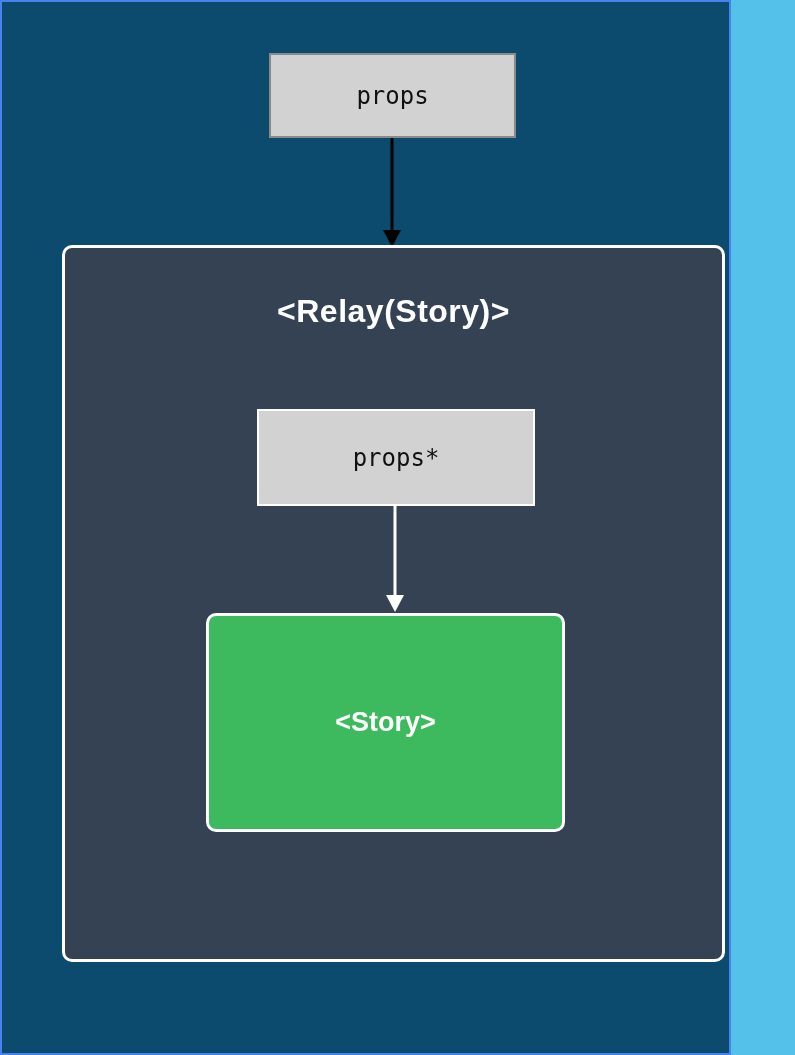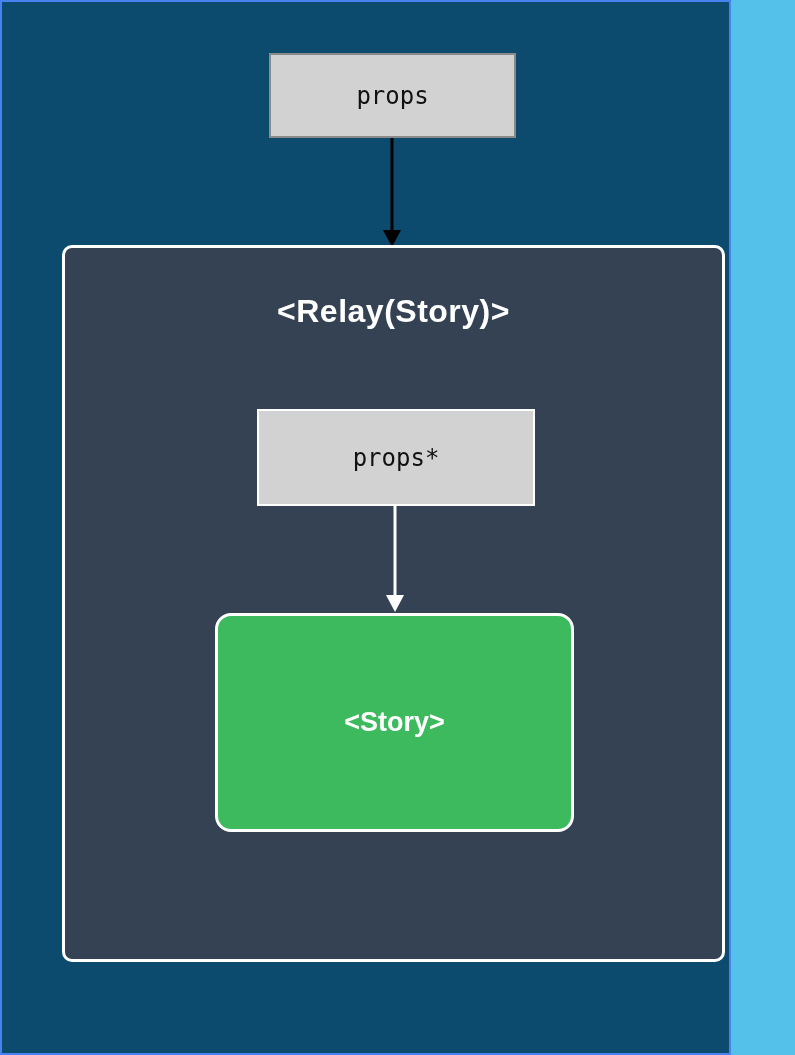--- a/index.html
+++ b/index.html
@@ -67,27 +67,27 @@
   .props-inner {
     left: 192px;
     top: 161px;
     width: 278px;
     height: 97px;
     background: #d2d2d2;
     border: 2px solid #ffffff;
     text-align: center;
   }
   .story-node {
-    left: 150px;
+    left: 141px;
     top: 365px;
     width: 359px;
     height: 219px;
     background: #3dba5e;
     border: 3px solid #ffffff;
-    border-radius: 16px;
+    border-radius: 10px;
   }
   .story-label {
     font-size: 27px;
     font-weight: bold;
     color: #ffffff;
   }
 </style>
 </head>
 <body>
 

